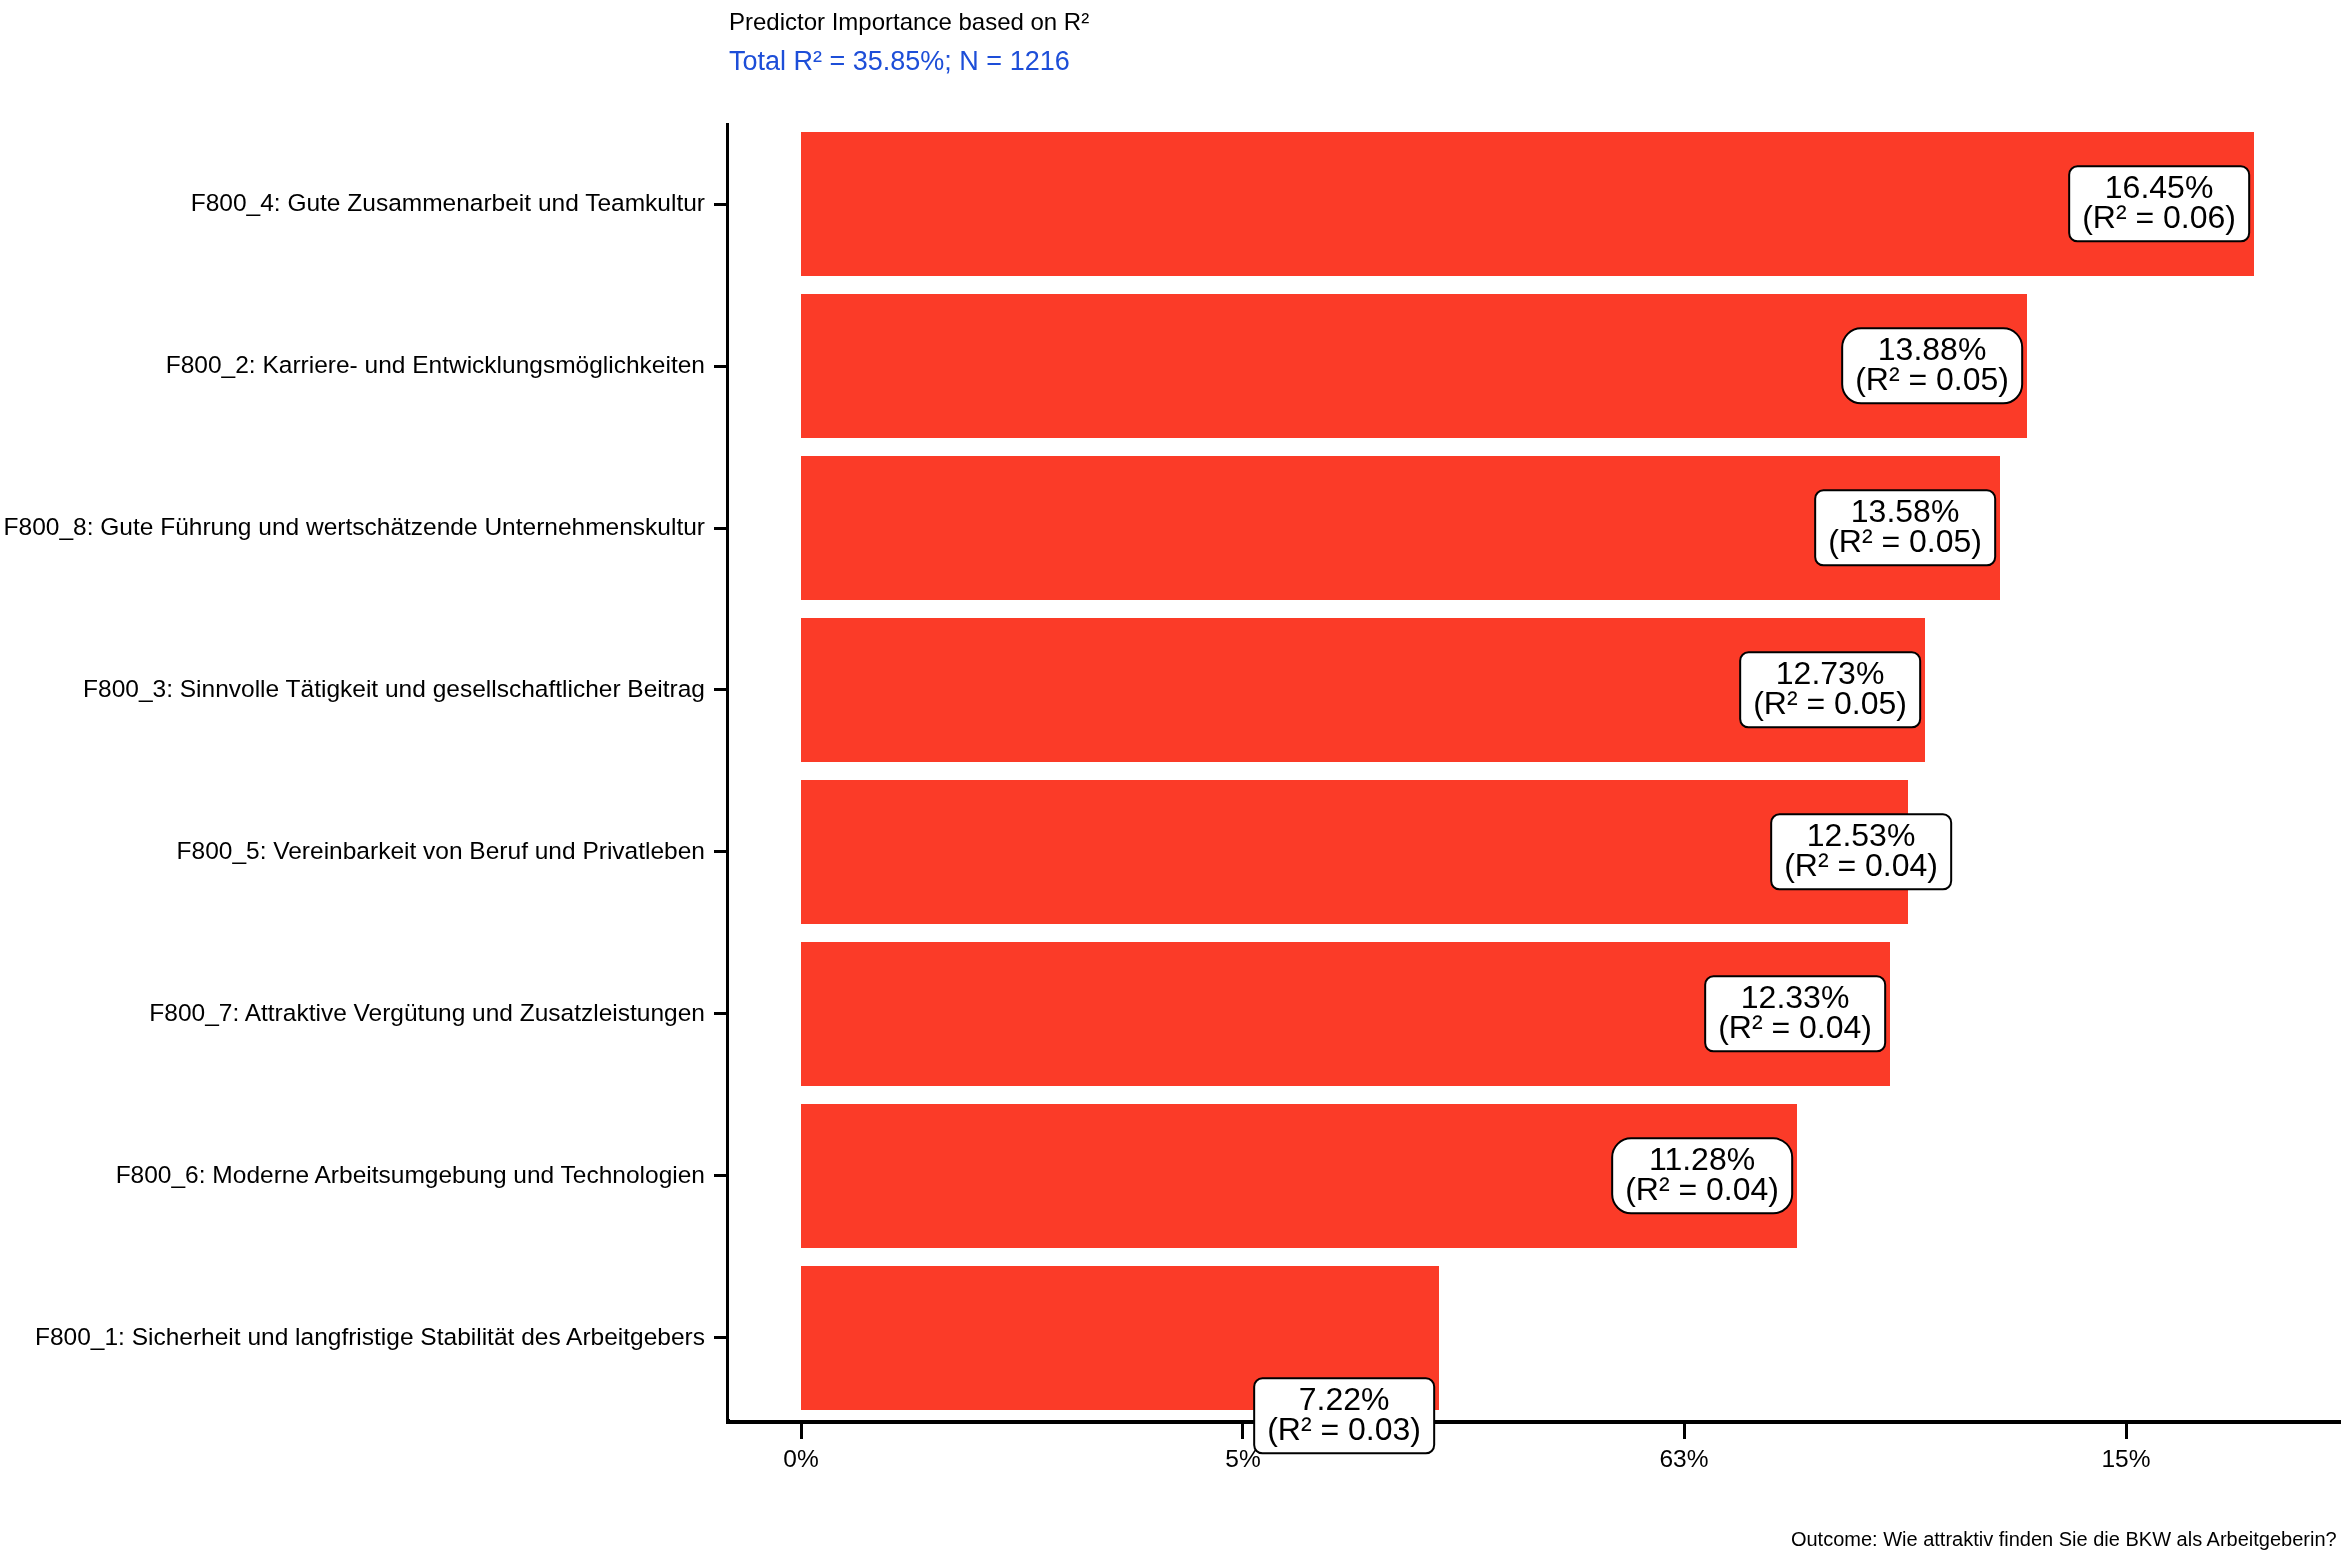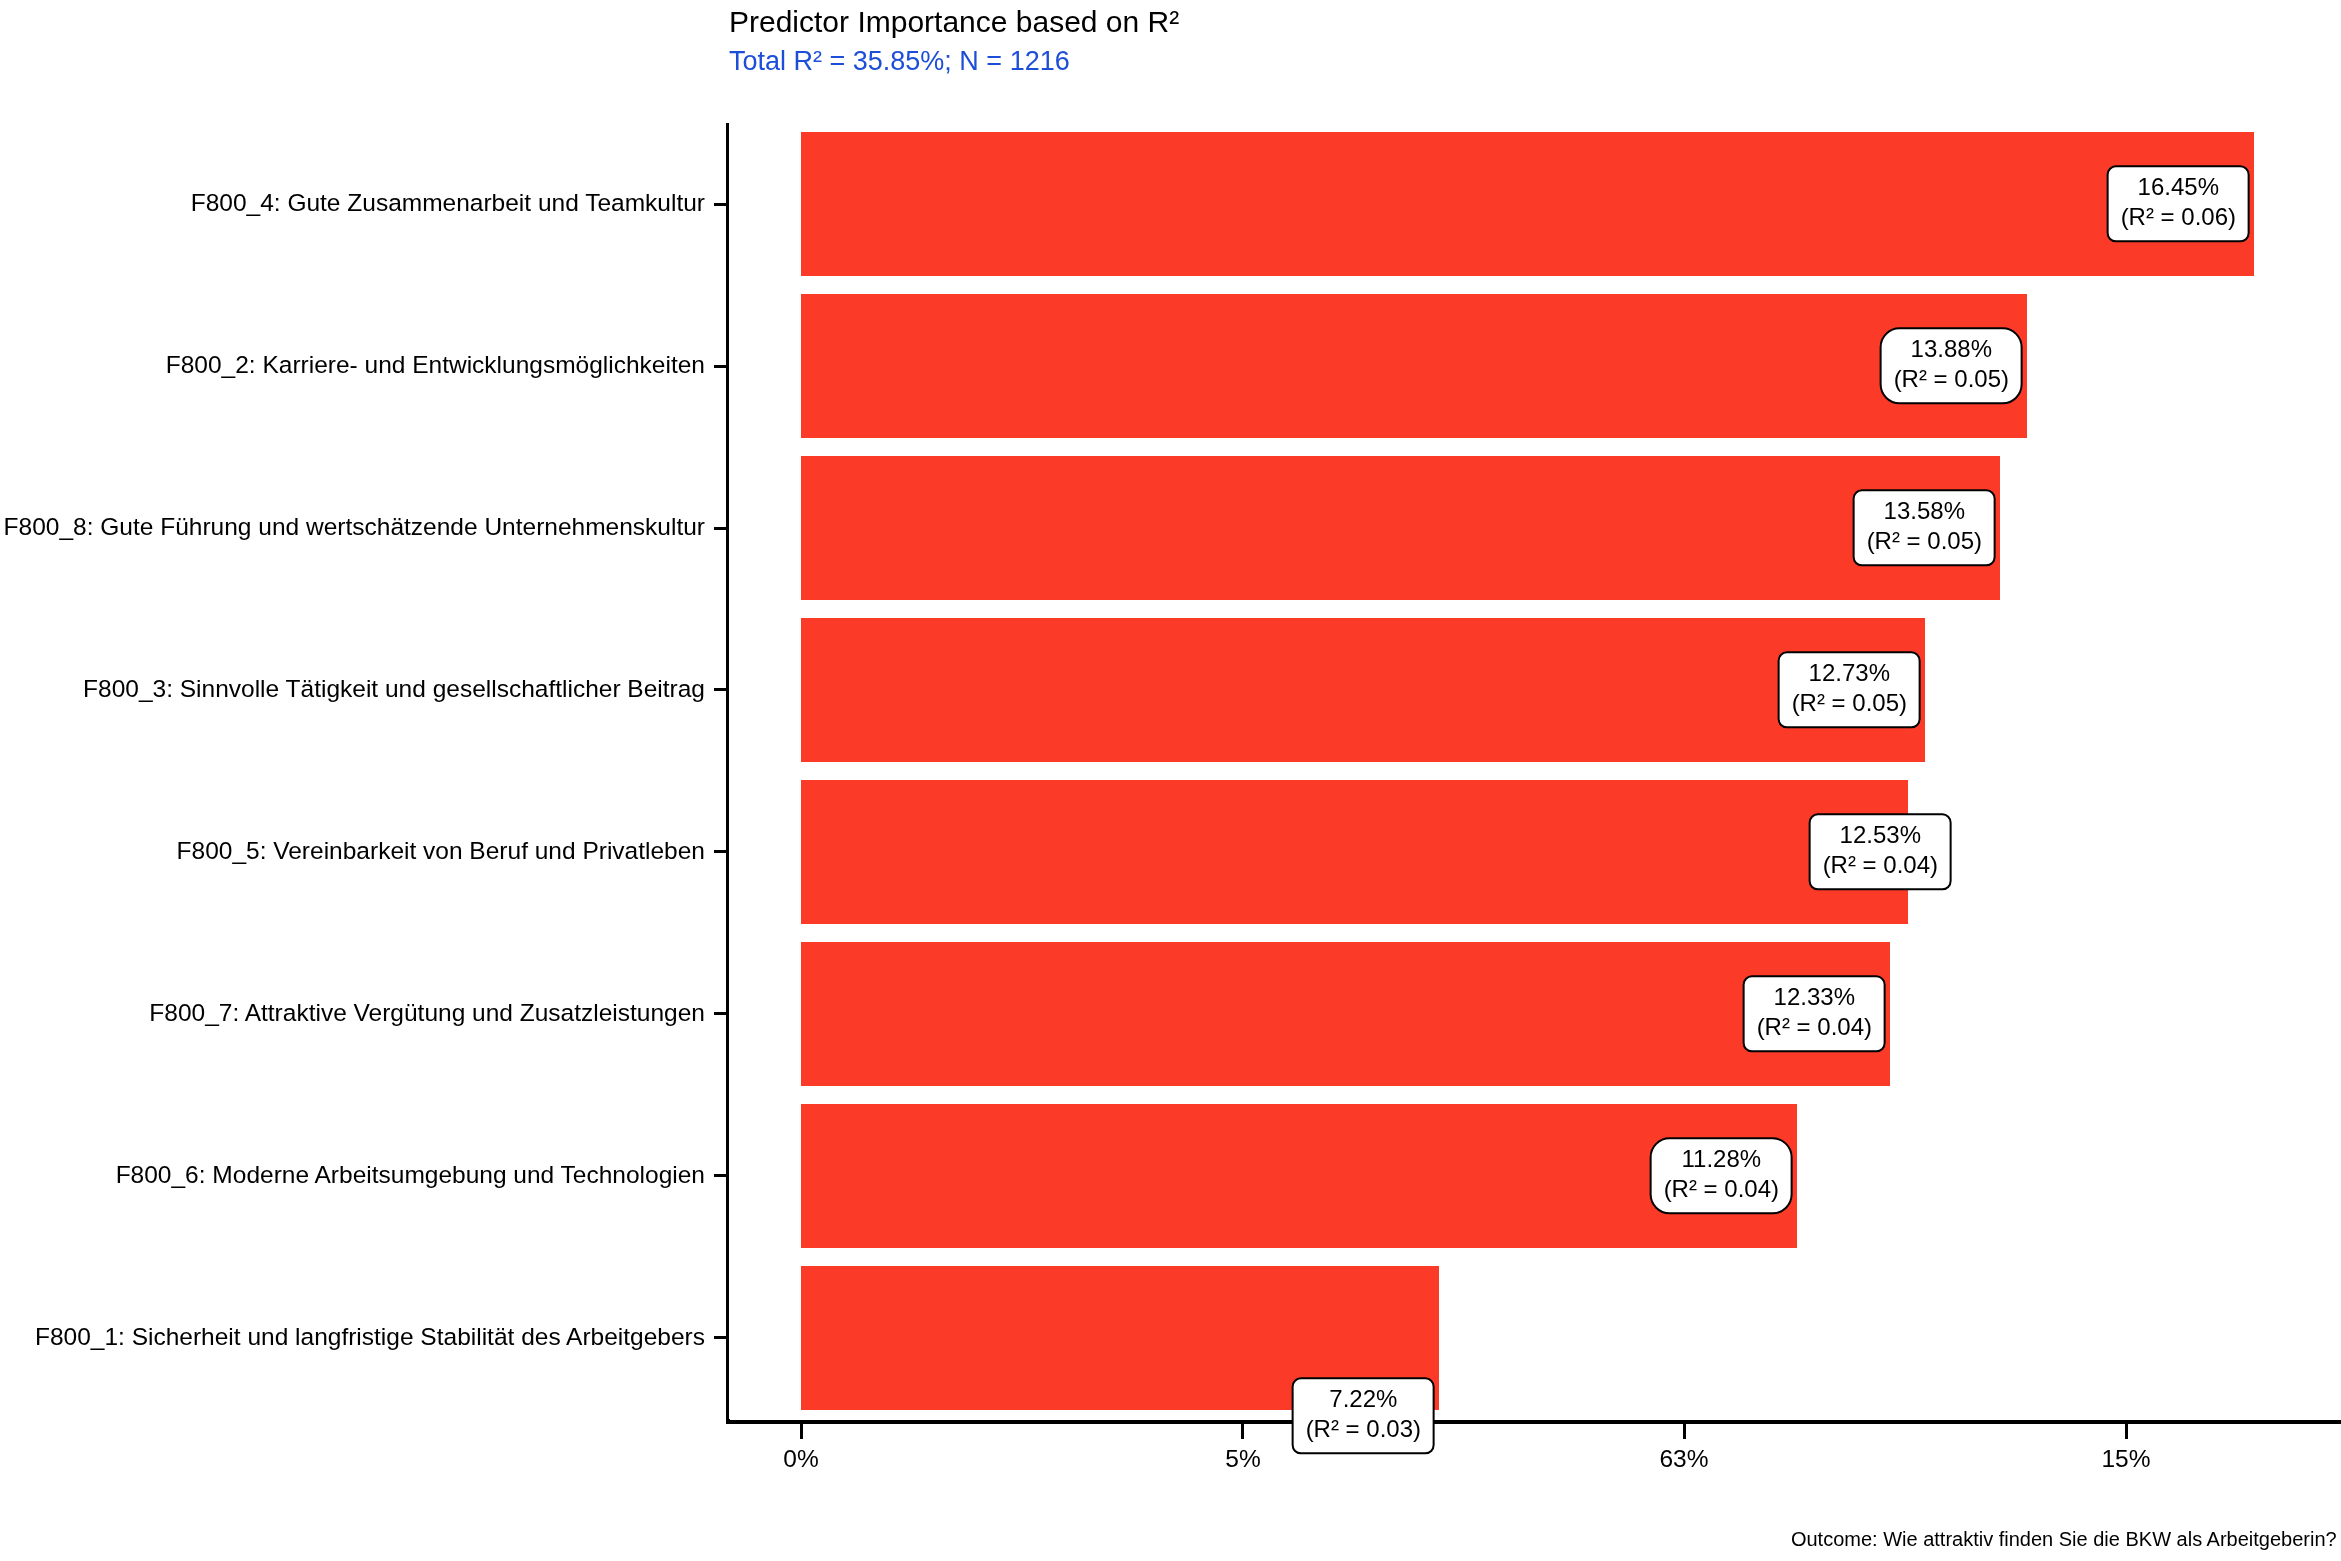--- a/index.html
+++ b/index.html
@@ -17,21 +17,21 @@
     height: 1561px;
     background: #ffffff;
     overflow: hidden;
   }
 
   
   #chart-title {
     position: absolute;
     left: 729px;
     top: 5.3px;
-    font-size: 30px;
+    font-size: 24px;
     line-height: 34px;
     color: #000000;
     white-space: nowrap;
   }
   #chart-subtitle {
     position: absolute;
     left: 729px;
     top: 45px;
     font-size: 27px;
     line-height: 32px;
@@ -136,21 +136,21 @@
 
   
   .data-label {
     position: absolute;
     transform: translate(-100%, -50%);
     background: #ffffff;
     border: 2px solid #000000;
     border-radius: 9.3px;
     padding: 5.3px 12px 8px 12px;
     text-align: center;
-    font-size: 24px;
+    font-size: 32px;
     line-height: 30px;
     white-space: nowrap;
     color: #000000;
   }
   .data-label .dl-pct { display: block; }
   .data-label .dl-r2  { display: block; }
 </style>
 </head>
 <body>
 

